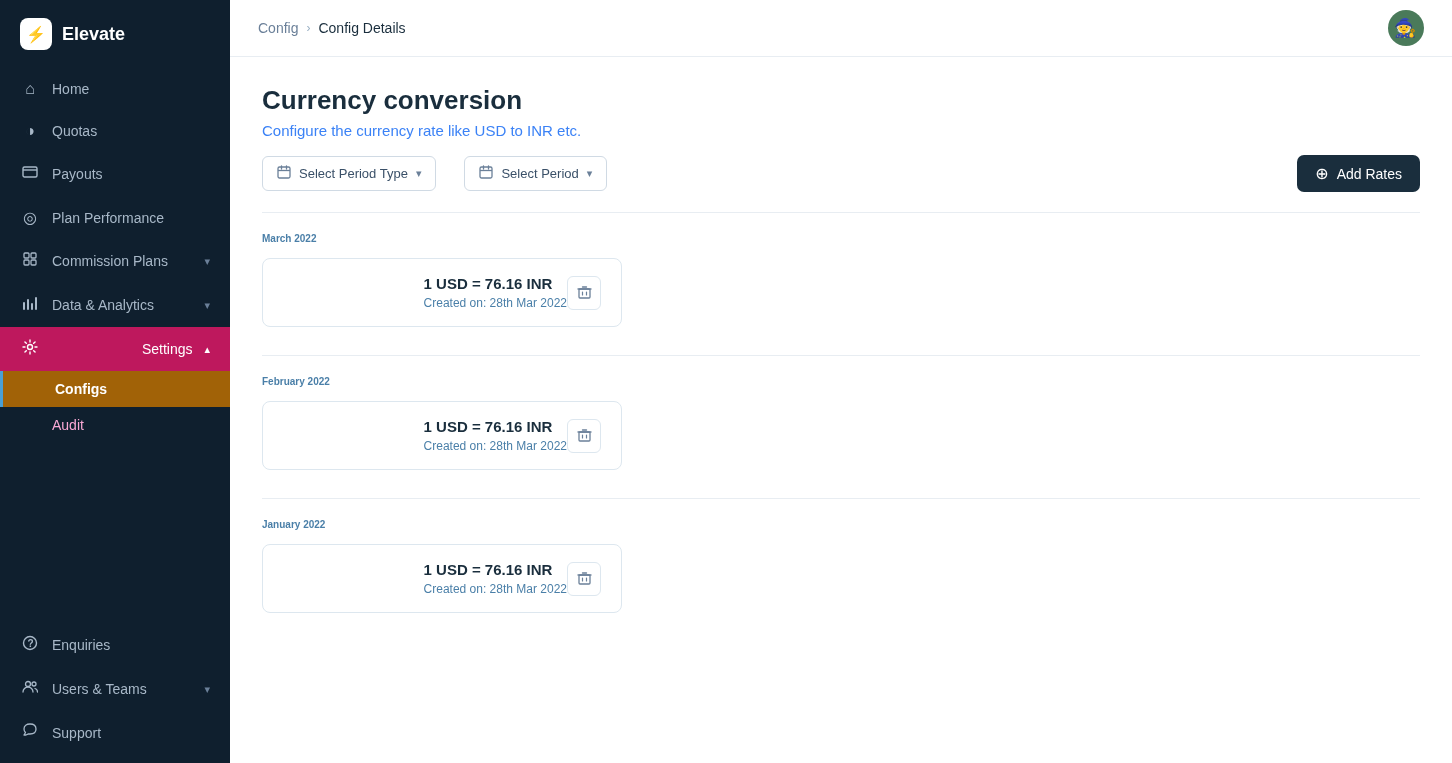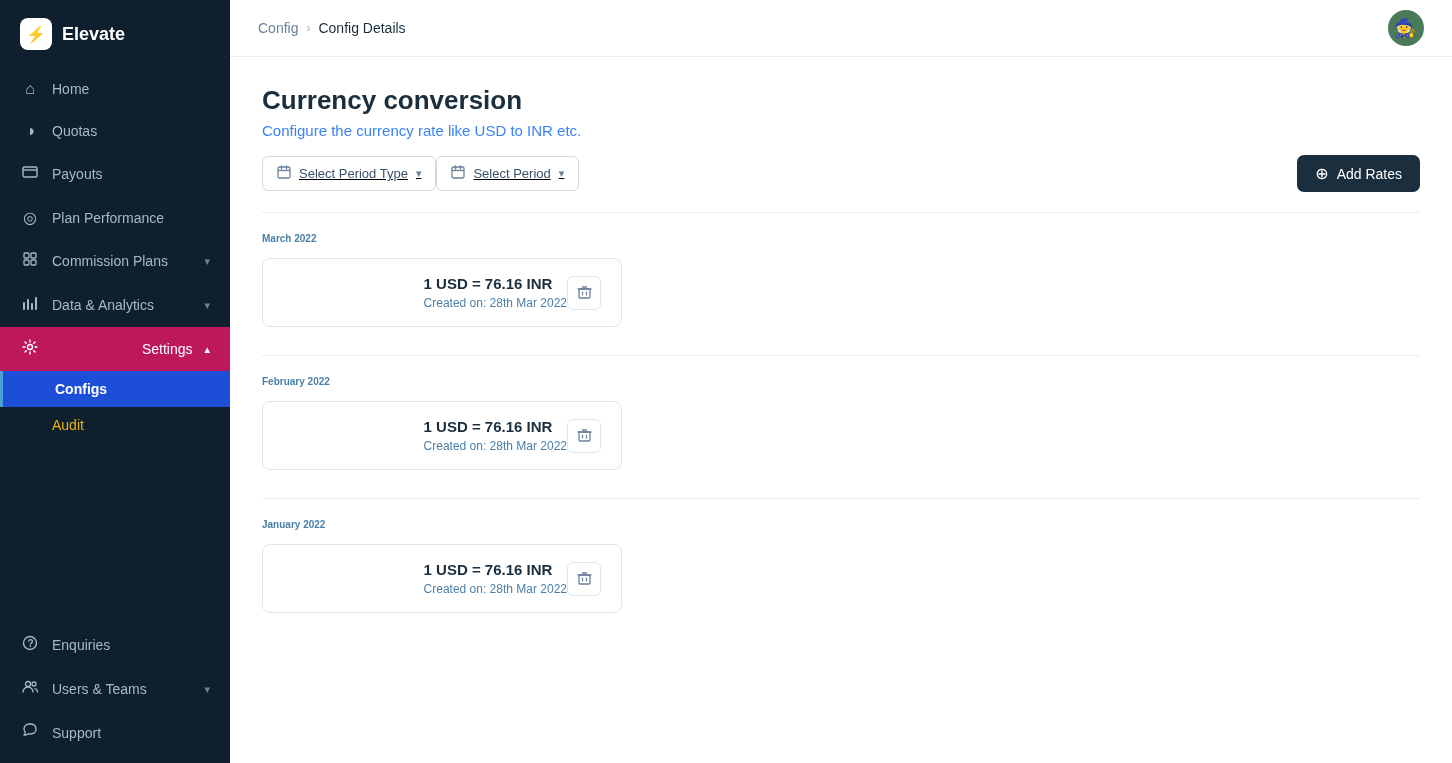--- a/index.html
+++ b/index.html
@@ -52,28 +52,28 @@
 
     .sub-nav-item {
       display: flex;
       align-items: center;
       padding: 10px 20px 10px 52px;
       cursor: pointer;
       font-size: 14px;
       color: #a8b8c8;
     }
     .sub-nav-item.active {
-      background: #1d4ed8;
+      background: #a16207;
       color: #fff;
       font-weight: 600;
       border-left: 3px solid #4a9fd4;
     }
     .sub-nav-item.audit {
       padding-left: 52px;
-      color: #eab308;
+      color: #f9a8d4;
     }
 
     
     .main {
       flex: 1;
       display: flex;
       flex-direction: column;
       overflow: hidden;
     }
     .topbar {
@@ -119,21 +119,21 @@
       color: #3b82f6;
       margin-bottom: 16px;
     }
 
     .filters-row {
       display: flex;
       align-items: center;
       justify-content: space-between;
       margin-bottom: 20px;
     }
-    .filters-left { display: flex; gap: 0; text-decoration: underline; }
+    .filters-left { display: flex; gap: 28px; }
     .filter-btn {
       display: flex;
       align-items: center;
       gap: 8px;
       padding: 8px 14px;
       border: 1px solid #d0dae4;
       border-radius: 6px;
       background: #fff;
       font-size: 13px;
       color: #3a5068;

